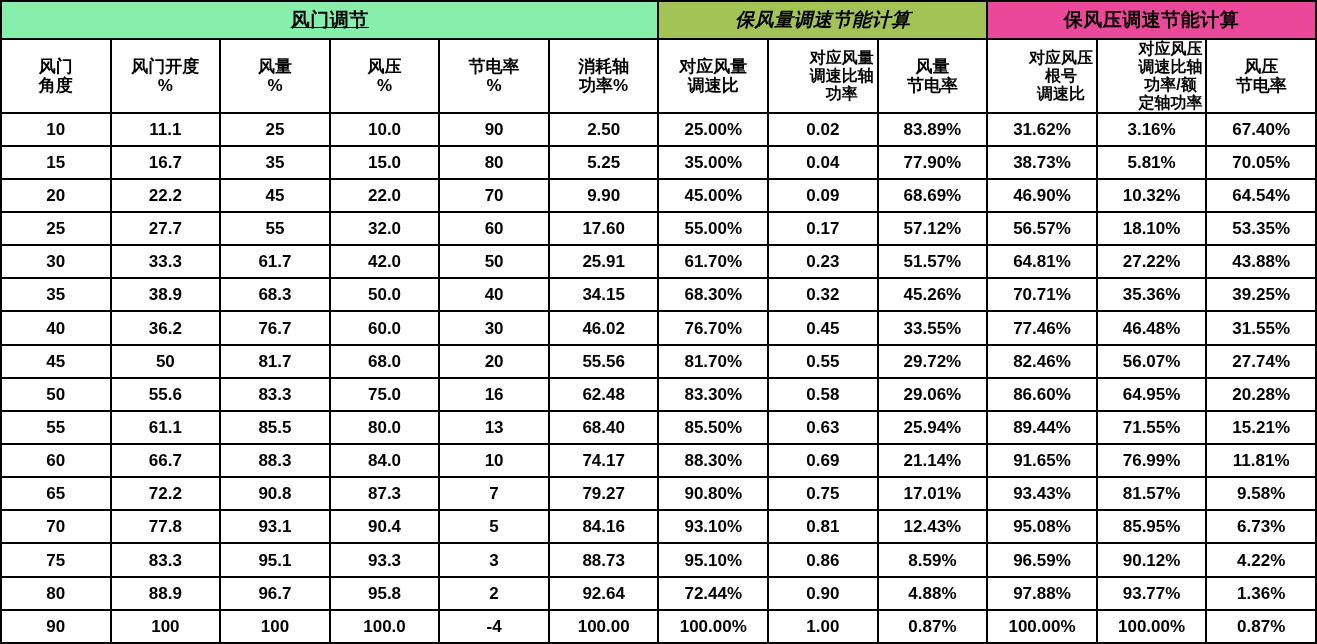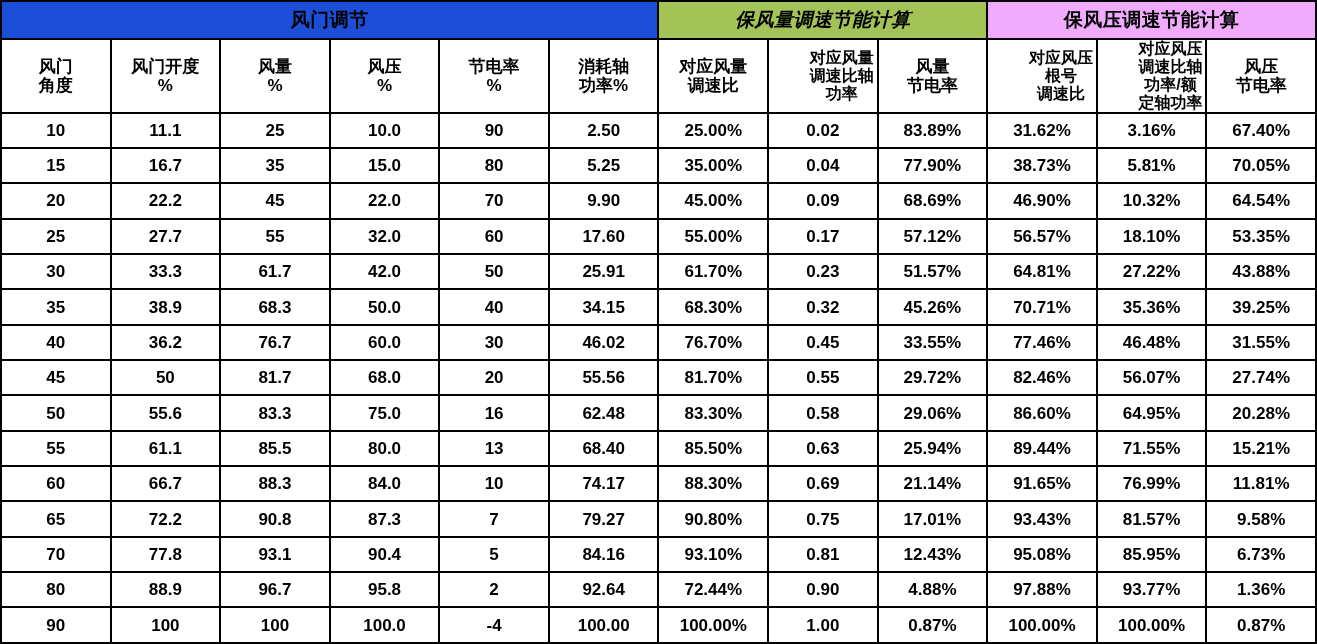--- a/index.html
+++ b/index.html
@@ -52,23 +52,23 @@
     height: 31px;
     background: #ffffff;
   }
 </style>
 </head>
 <body>
 
 <table class="sheet">
   <thead>
     <tr class="group-row">
-      <th class="grp-a" colspan="6" style="background: #1d4ed8;">风门调节</th>
+      <th class="grp-a" colspan="6" style="background: #86efac; text-decoration: underline;">风门调节</th>
       <th class="grp-b" colspan="3" style="background: rgb(163, 195, 86);">保风量调速节能计算</th>
-      <th class="grp-c" colspan="3" style="background: #f0abfc; margin-left: 40px;">保风压调速节能计算</th>
+      <th class="grp-c" colspan="3" style="background: #ec4899; margin-left: 40px;">保风压调速节能计算</th>
     </tr>
     <tr class="col-row">
       <th style="width:62px">风门<br>角度</th>
       <th style="width:100px">风门开度<br>%</th>
       <th style="width:85px">风量<br>%</th>
       <th style="width:85px">风压<br>%</th>
       <th style="width:105px">节电率<br>%</th>
       <th style="width:90px">消耗轴<br>功率%</th>
       <th style="width:110px">对应风量<br>调速比</th>
       <th class="narrow" style="width:140px">对应风量<br>调速比轴功率</th>
@@ -255,20 +255,34 @@
         <td>5</td>
         <td>84.16</td>
         <td>93.10%</td>
         <td>0.81</td>
         <td>12.43%</td>
         <td>95.08%</td>
         <td>85.95%</td>
         <td>6.73%</td>
       </tr>
       <tr class="data-row">
+        <td>75</td>
+        <td>83.3</td>
+        <td>95.1</td>
+        <td>93.3</td>
+        <td>3</td>
+        <td>88.73</td>
+        <td>95.10%</td>
+        <td>0.86</td>
+        <td>8.59%</td>
+        <td>96.59%</td>
+        <td>90.12%</td>
+        <td>4.22%</td>
+      </tr>
+      <tr class="data-row">
         <td>80</td>
         <td>88.9</td>
         <td>96.7</td>
         <td>95.8</td>
         <td>2</td>
         <td>92.64</td>
         <td>72.44%</td>
         <td>0.90</td>
         <td>4.88%</td>
         <td>97.88%</td>

